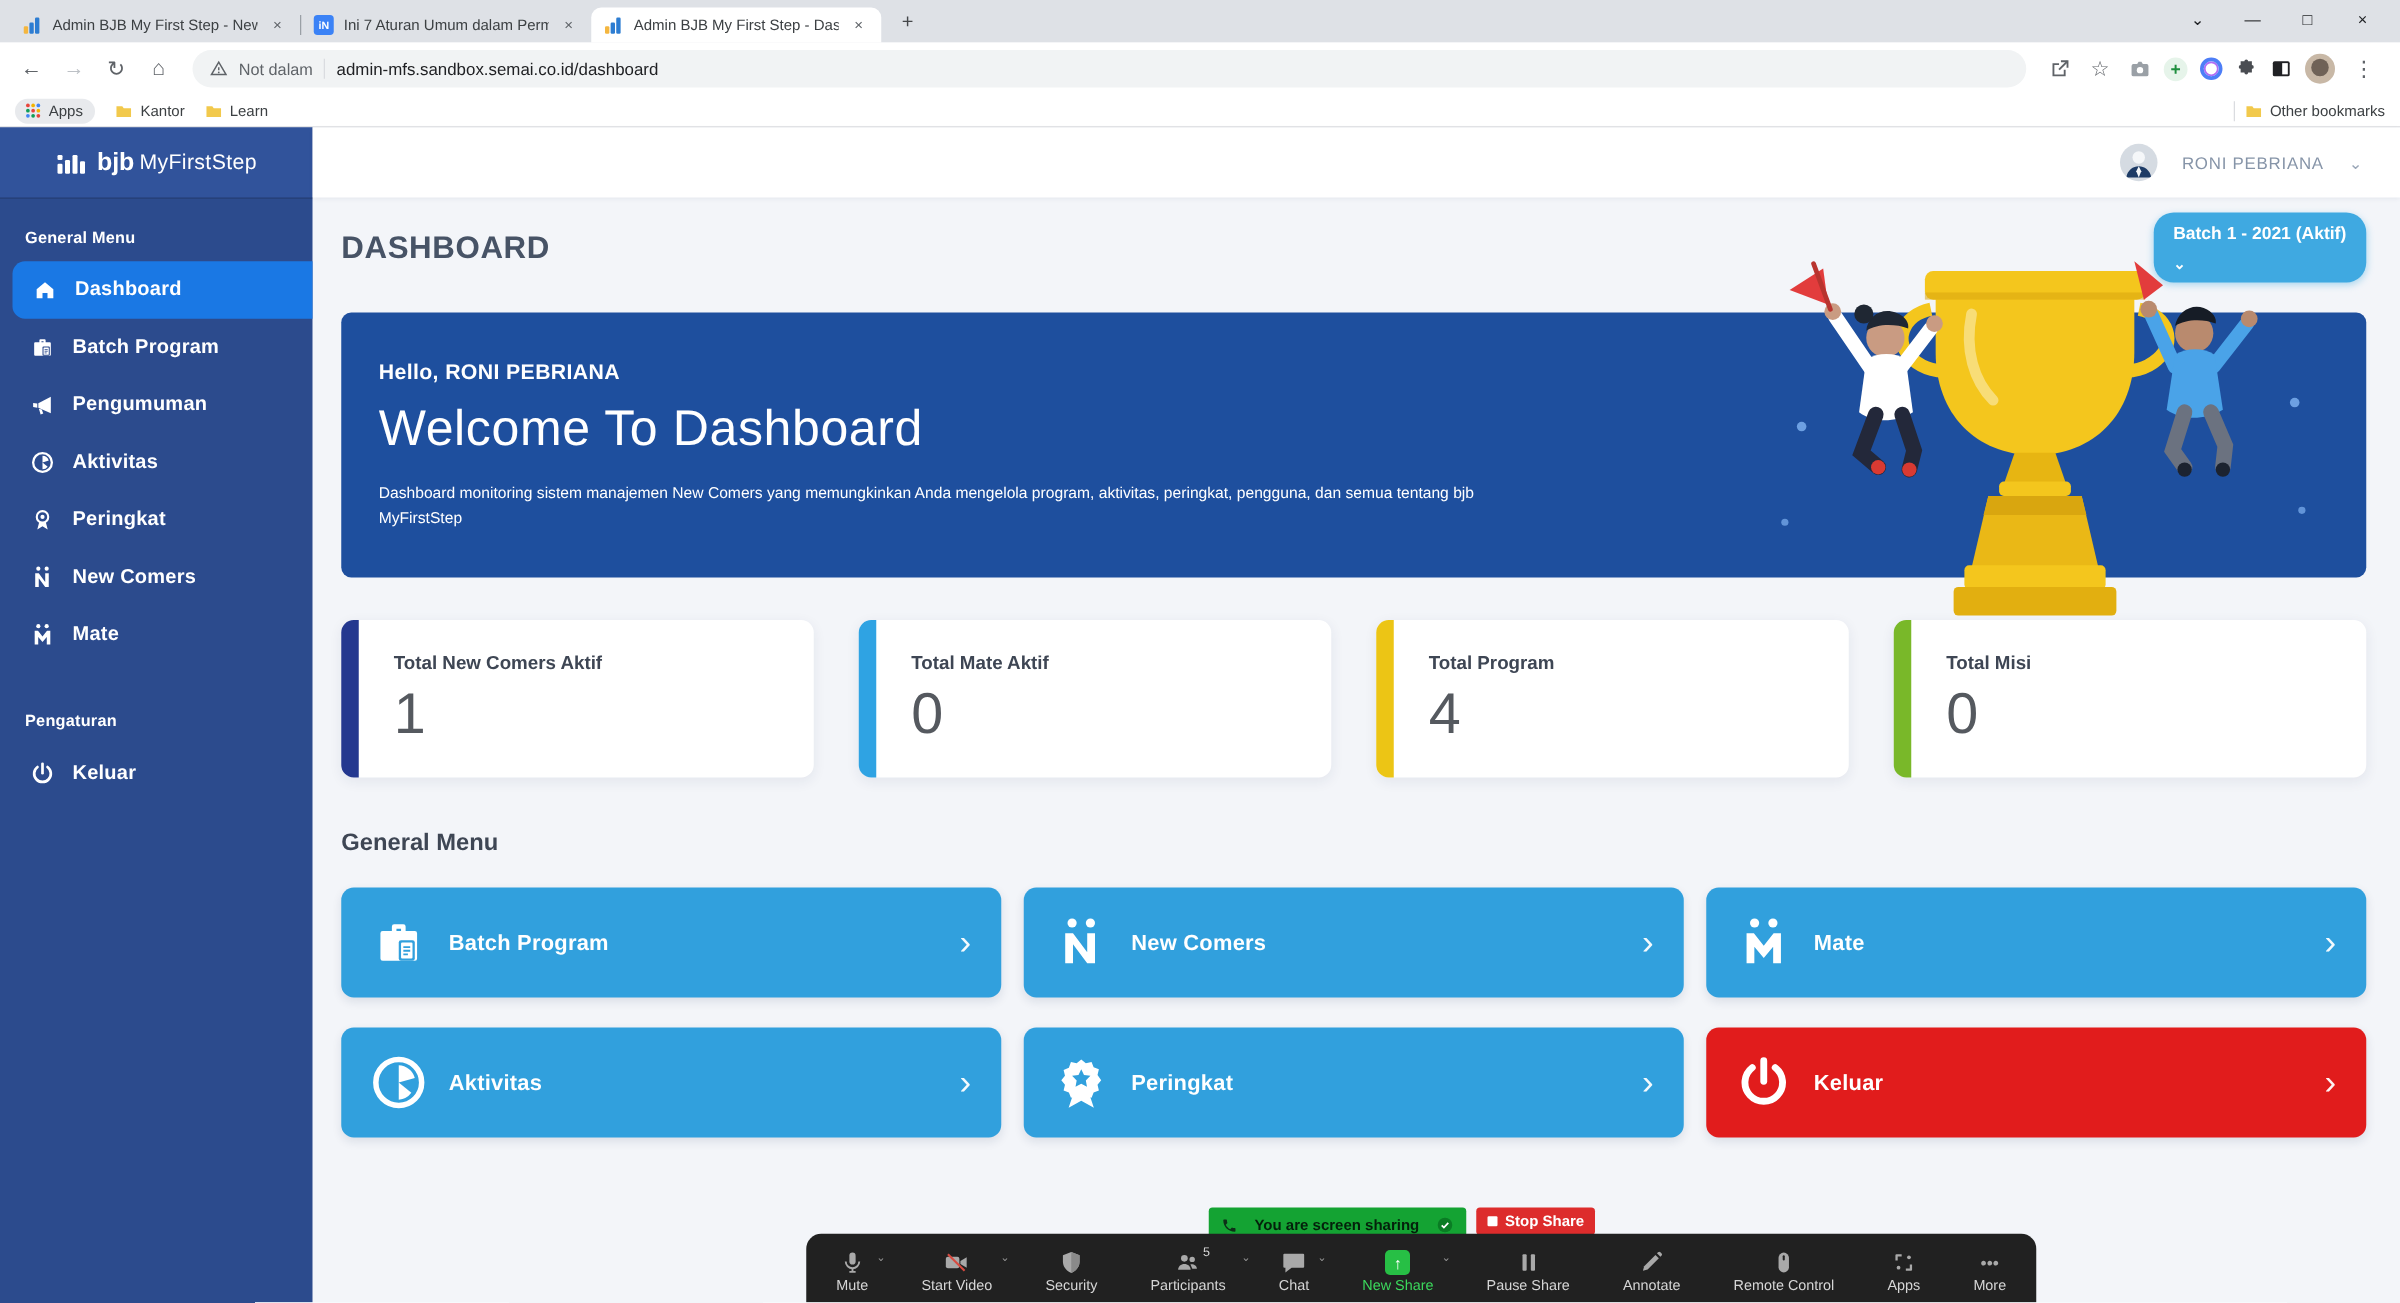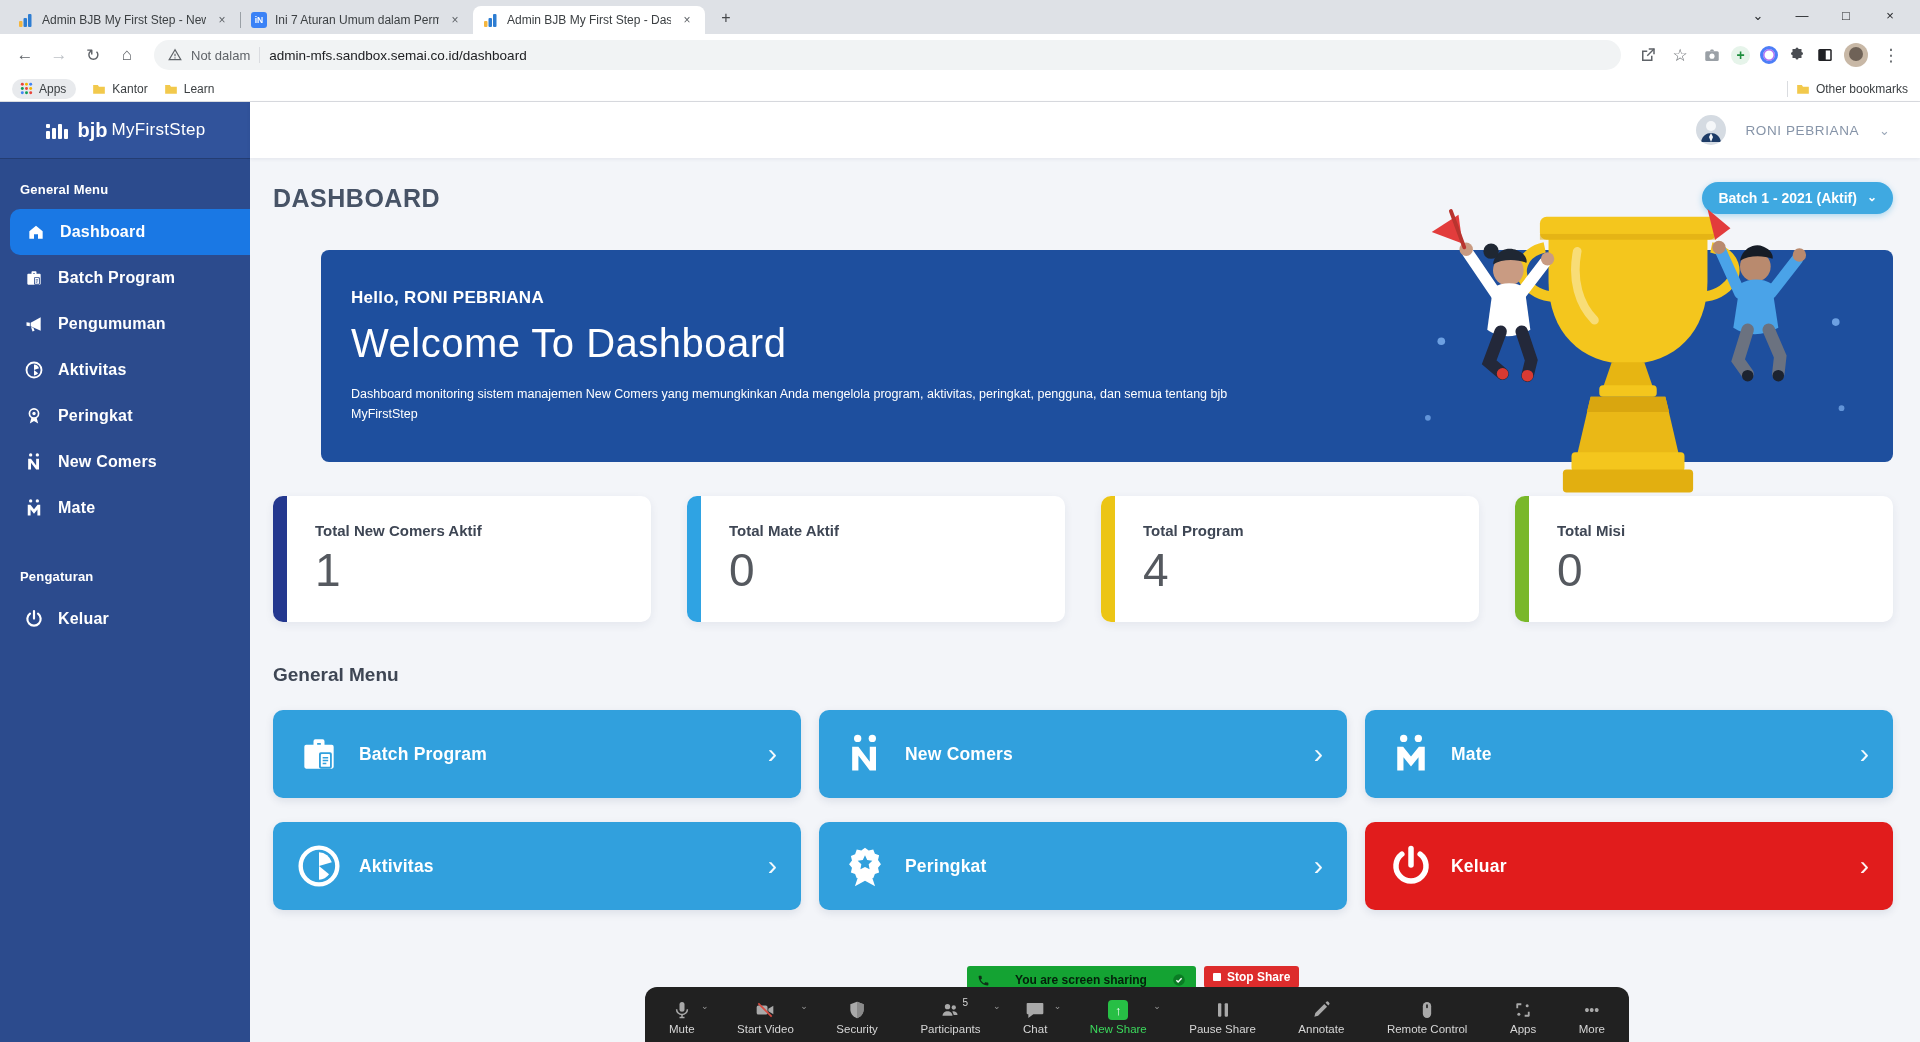--- a/index.html
+++ b/index.html
@@ -56,21 +56,21 @@
   .app-right { flex:1; display:flex; flex-direction:column; }
   .app-header { height:56px; background:#fff; display:flex; align-items:center; justify-content:flex-end; padding-right:30px; box-shadow:0 1px 4px rgba(25,39,80,.08); position:relative; z-index:3; }
   .userchip { display:flex; align-items:center; gap:20px; cursor:pointer; }
   .avatar-user { width:30px; height:30px; border-radius:50%; background:#d5dbe2; overflow:hidden; }
   .username { font-size:13.5px; color:#8694a8; letter-spacing:.6px; }
   .user-chev { font-size:13px; color:#9aa7b8; }
 
   .content { padding:22px 27px 0 23px; position:relative; }
   .titlerow { display:flex; align-items:center; justify-content:space-between; height:36px; }
   .page-title { font-size:25px; font-weight:bold; color:#475366; letter-spacing:.5px; }
-  .batch-btn { display:flex; align-items:flex-start; gap:10px; color:#fff; font-size:14px; font-weight:bold; padding:8px 16px; border-radius:16px; cursor:pointer; box-shadow:0 2px 6px rgba(63,169,225,.4); }
+  .batch-btn { display:flex; align-items:flex-start; gap:10px; color:#fff; font-size:14px; font-weight:bold; padding:8px 16px; border-radius:16px; cursor:pointer; box-shadow:0 2px 6px rgba(63,169,225,.4);flex-direction:column; }
   .batch-chev { font-size:12px; }
 
   .hero { position:relative; margin-top:34px; height:212px; border-radius:8px; padding:38px 0 0 30px; color:#fff; }
   .hero-greet { font-size:17px; font-weight:bold; letter-spacing:.3px; }
   .hero-title { font-size:40px; font-weight:300; margin-top:13px; letter-spacing:.5px; }
   .hero-desc { margin-top:18px; font-size:12.5px; line-height:1.6; max-width:940px; }
   .hero-illus { position:absolute; right:40px; top:-62px; pointer-events:none; z-index:2; }
 
   .stats { display:grid; grid-template-columns:repeat(4,1fr); gap:36px; margin-top:34px; }
   .stat { background:#fff; border-radius:10px; height:126px; position:relative; padding:26px 20px 0 42px; box-shadow:0 3px 10px rgba(30,40,80,.07); }
@@ -80,21 +80,21 @@
 
   .gm-title { margin-top:42px; font-size:19px; font-weight:bold; color:#3e4654; }
   .menu-grid { display:grid; grid-template-columns:repeat(3,1fr); column-gap:18px; row-gap:24px; margin-top:24px; }
   .mcard { height:88px; border-radius:10px; display:flex; align-items:center; padding:0 24px; color:#fff; cursor:pointer; box-shadow:0 3px 8px rgba(20,40,80,.10); }
   .mcard svg { width:44px; height:44px; flex:0 0 44px; fill:#fff; }
   .mcard-label { font-size:17.5px; font-weight:bold; margin-left:18px; flex:1; letter-spacing:.2px; }
   .mcard-chev { font-size:28px; font-weight:300; opacity:.95; }
 
   
   .share-banner { position:absolute; left:967px; top:966px; display:flex; gap:8px; z-index:10; }
-  .share-pill { height:22px; display:flex; align-items:center; gap:8px; padding:14px 10px; border-radius:3px; color:#04200b; font-size:12px; font-weight:bold; width:229px; justify-content:space-between; }
+  .share-pill { height:22px; display:flex; align-items:center; gap:8px; padding:14px 10px; border-radius:3px; color:#04200b; font-size:12px; font-weight:bold; width:206px; justify-content:space-between; }
   .stop-btn { height:22px; display:flex; align-items:center; gap:6px; padding:0 9px; border-radius:3px; color:#fff; font-size:12px; font-weight:bold; cursor:pointer; }
   .stop-sq { width:8px; height:8px; background:#fff; border-radius:1px; }
 
   .zoom-toolbar { position:absolute; left:645px; top:987px; width:984px; height:55px; background:#212121; border-radius:12px 12px 0 0; display:flex; align-items:center; justify-content:space-between; padding:6px 24px 0 24px; z-index:10; }
   .zitem { display:flex; flex-direction:column; align-items:center; gap:3px; position:relative; color:#d6d6d6; font-size:11.5px; cursor:pointer; white-space:nowrap; }
   .zitem svg { width:20px; height:20px; fill:#a9a9a9; }
   .zchev { position:absolute; top:1px; right:-14px; font-size:9px; color:#9a9a9a; }
   .zbadge { position:absolute; top:-3px; left:calc(50% + 12px); font-size:10px; color:#d6d6d6; }
   .znew-icon { width:20px; height:20px; border-radius:4px; display:flex; align-items:center; justify-content:center; color:#fff; font-size:13px; font-weight:bold; }
 </style>
@@ -318,21 +318,21 @@
 
       <main class="content">
         <div class="titlerow">
           <h1 class="page-title">DASHBOARD</h1>
           <div class="batch-btn" style="background-color: rgb(63, 169, 225);">
             <span>Batch 1 - 2021 (Aktif)</span>
             <span class="batch-chev">⌄</span>
           </div>
         </div>
 
-        <section class="hero" style="background-color: rgb(30, 79, 158); margin-left: 48px;">
+        <section class="hero" style="background-color: rgb(30, 79, 158);">
           <div class="hero-greet">Hello, RONI PEBRIANA</div>
           <div class="hero-title">Welcome To Dashboard</div>
           <p class="hero-desc">Dashboard monitoring sistem manajemen New Comers yang memungkinkan Anda mengelola program, aktivitas, peringkat, pengguna, dan semua tentang bjb MyFirstStep</p>
           <svg class="hero-illus" width="450" height="316" viewBox="0 0 470 330">
 
             <circle cx="40" cy="160" r="4" fill="#8fc3ff" opacity=".7"></circle>
             <circle cx="452" cy="140" r="4" fill="#8fc3ff" opacity=".7"></circle>
             <circle cx="26" cy="240" r="3" fill="#8fc3ff" opacity=".6"></circle>
             <circle cx="458" cy="230" r="3" fill="#8fc3ff" opacity=".6"></circle>
 

